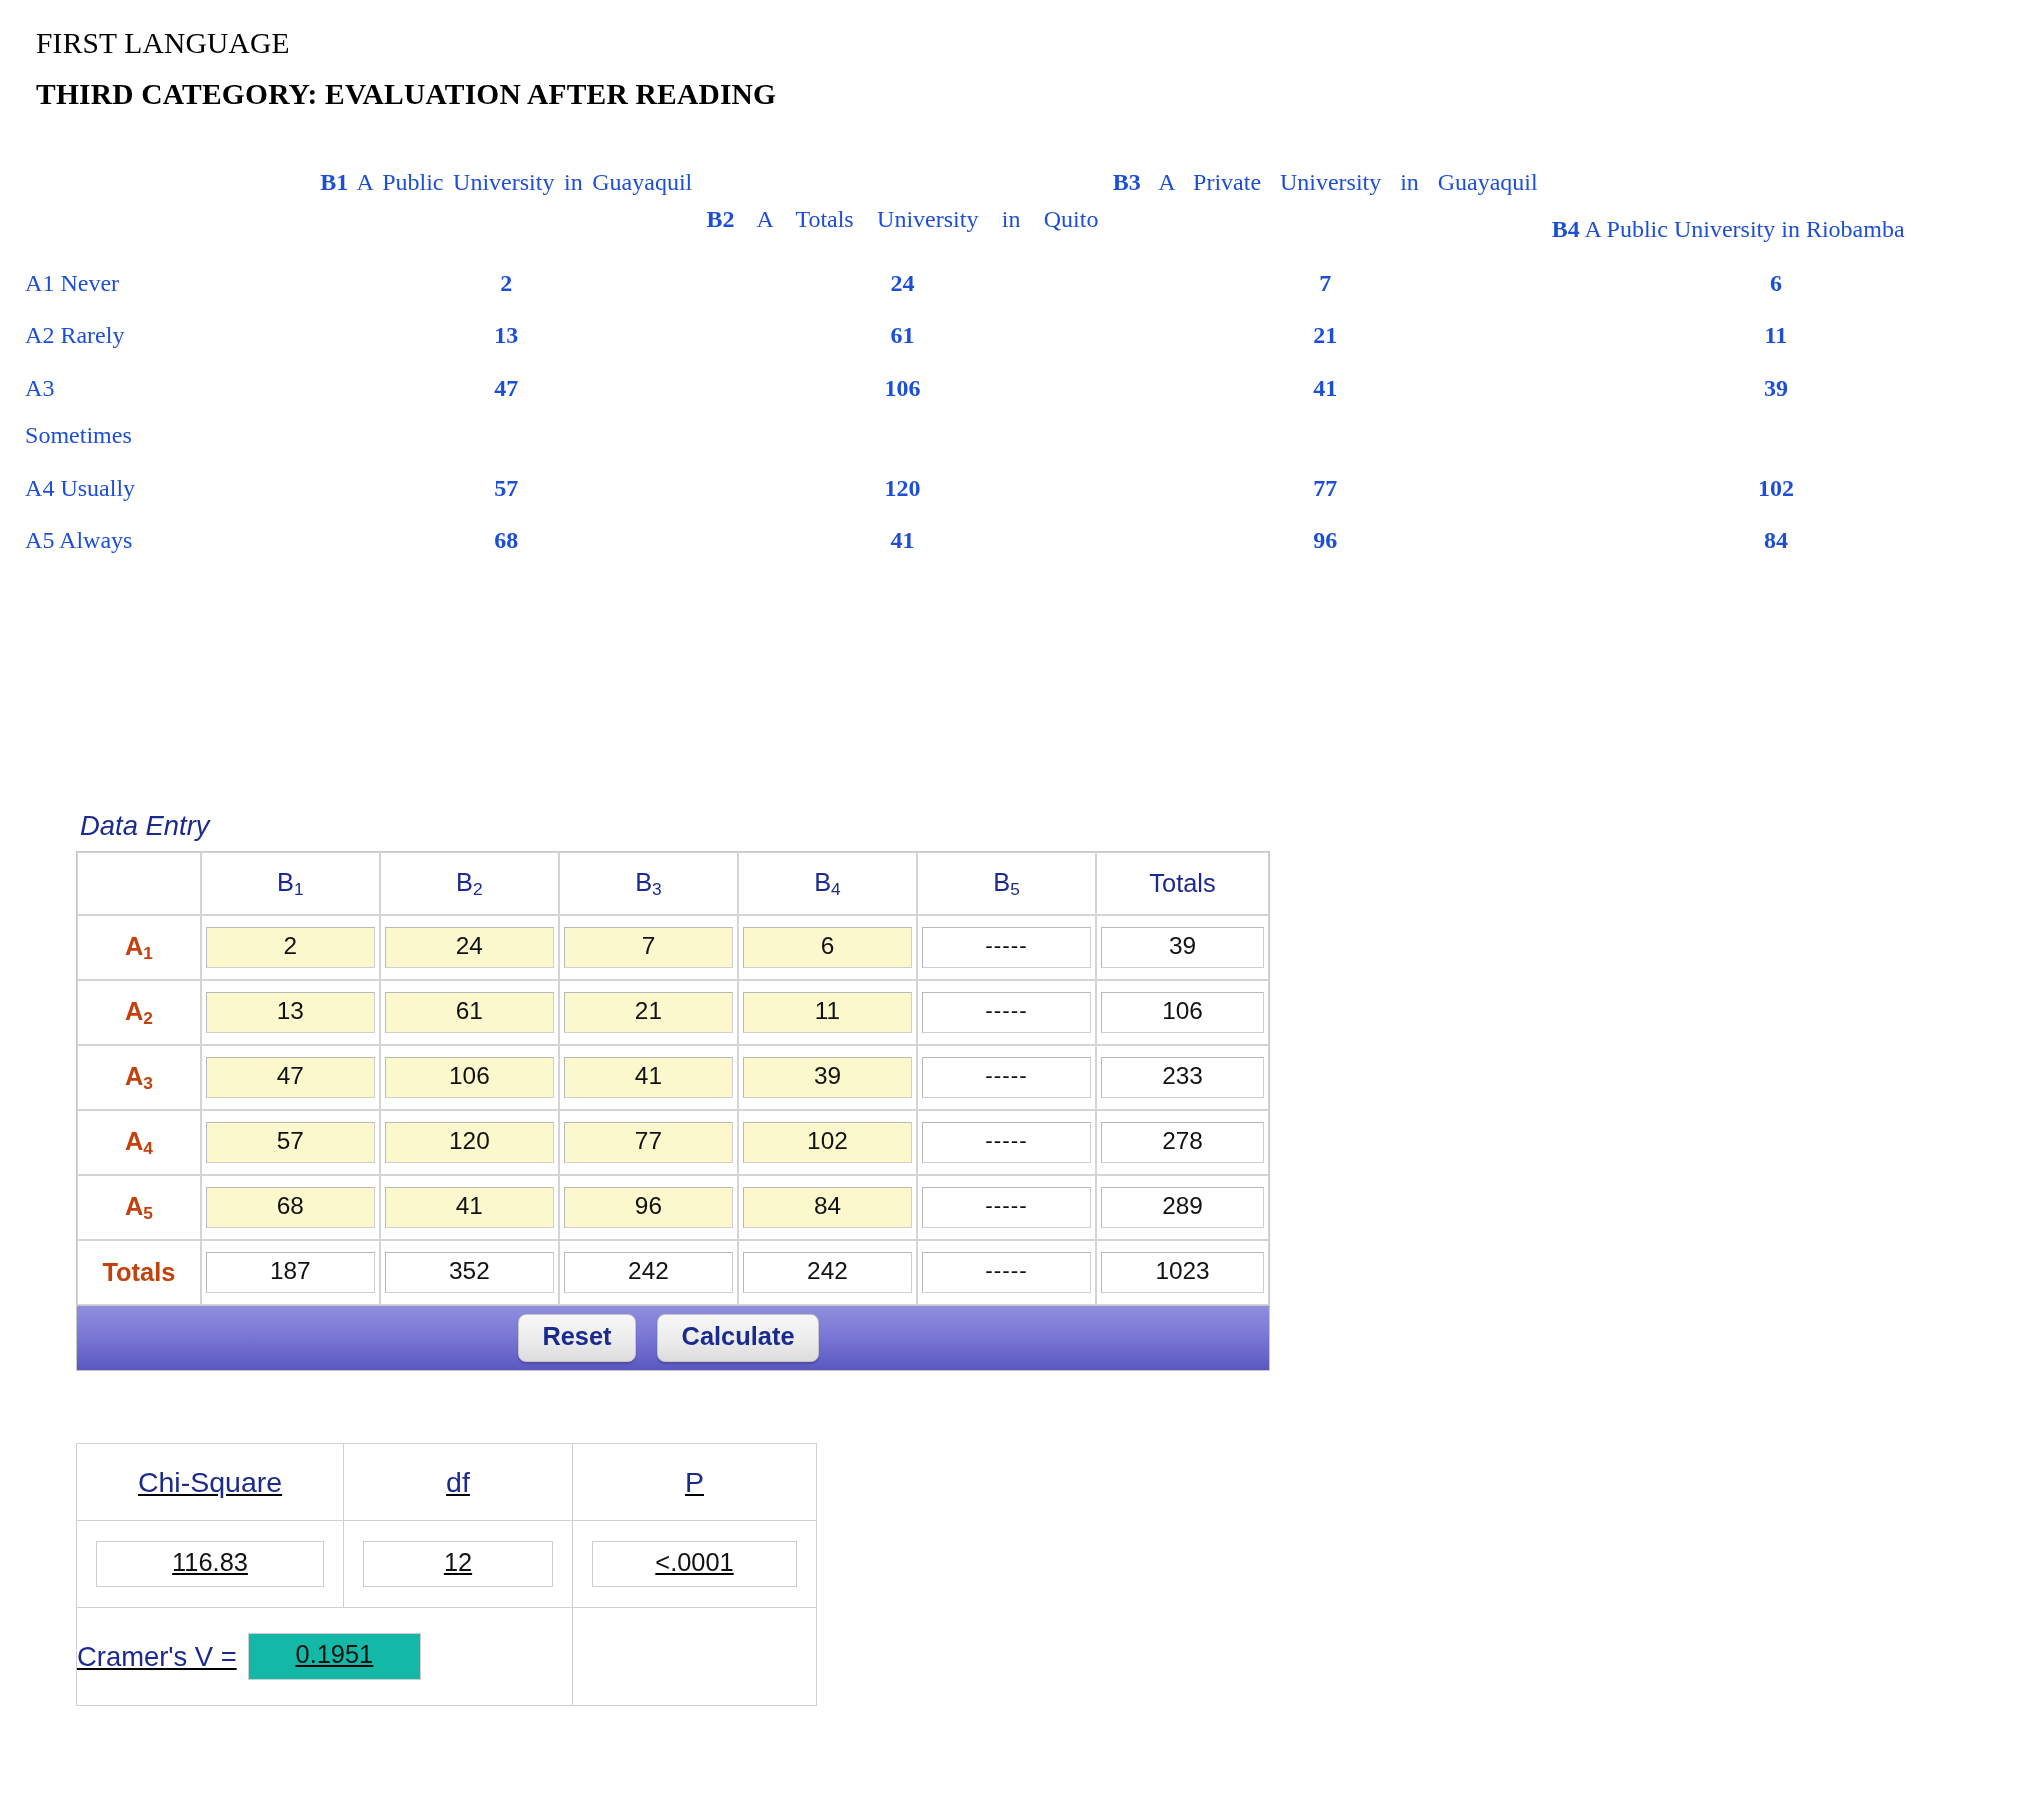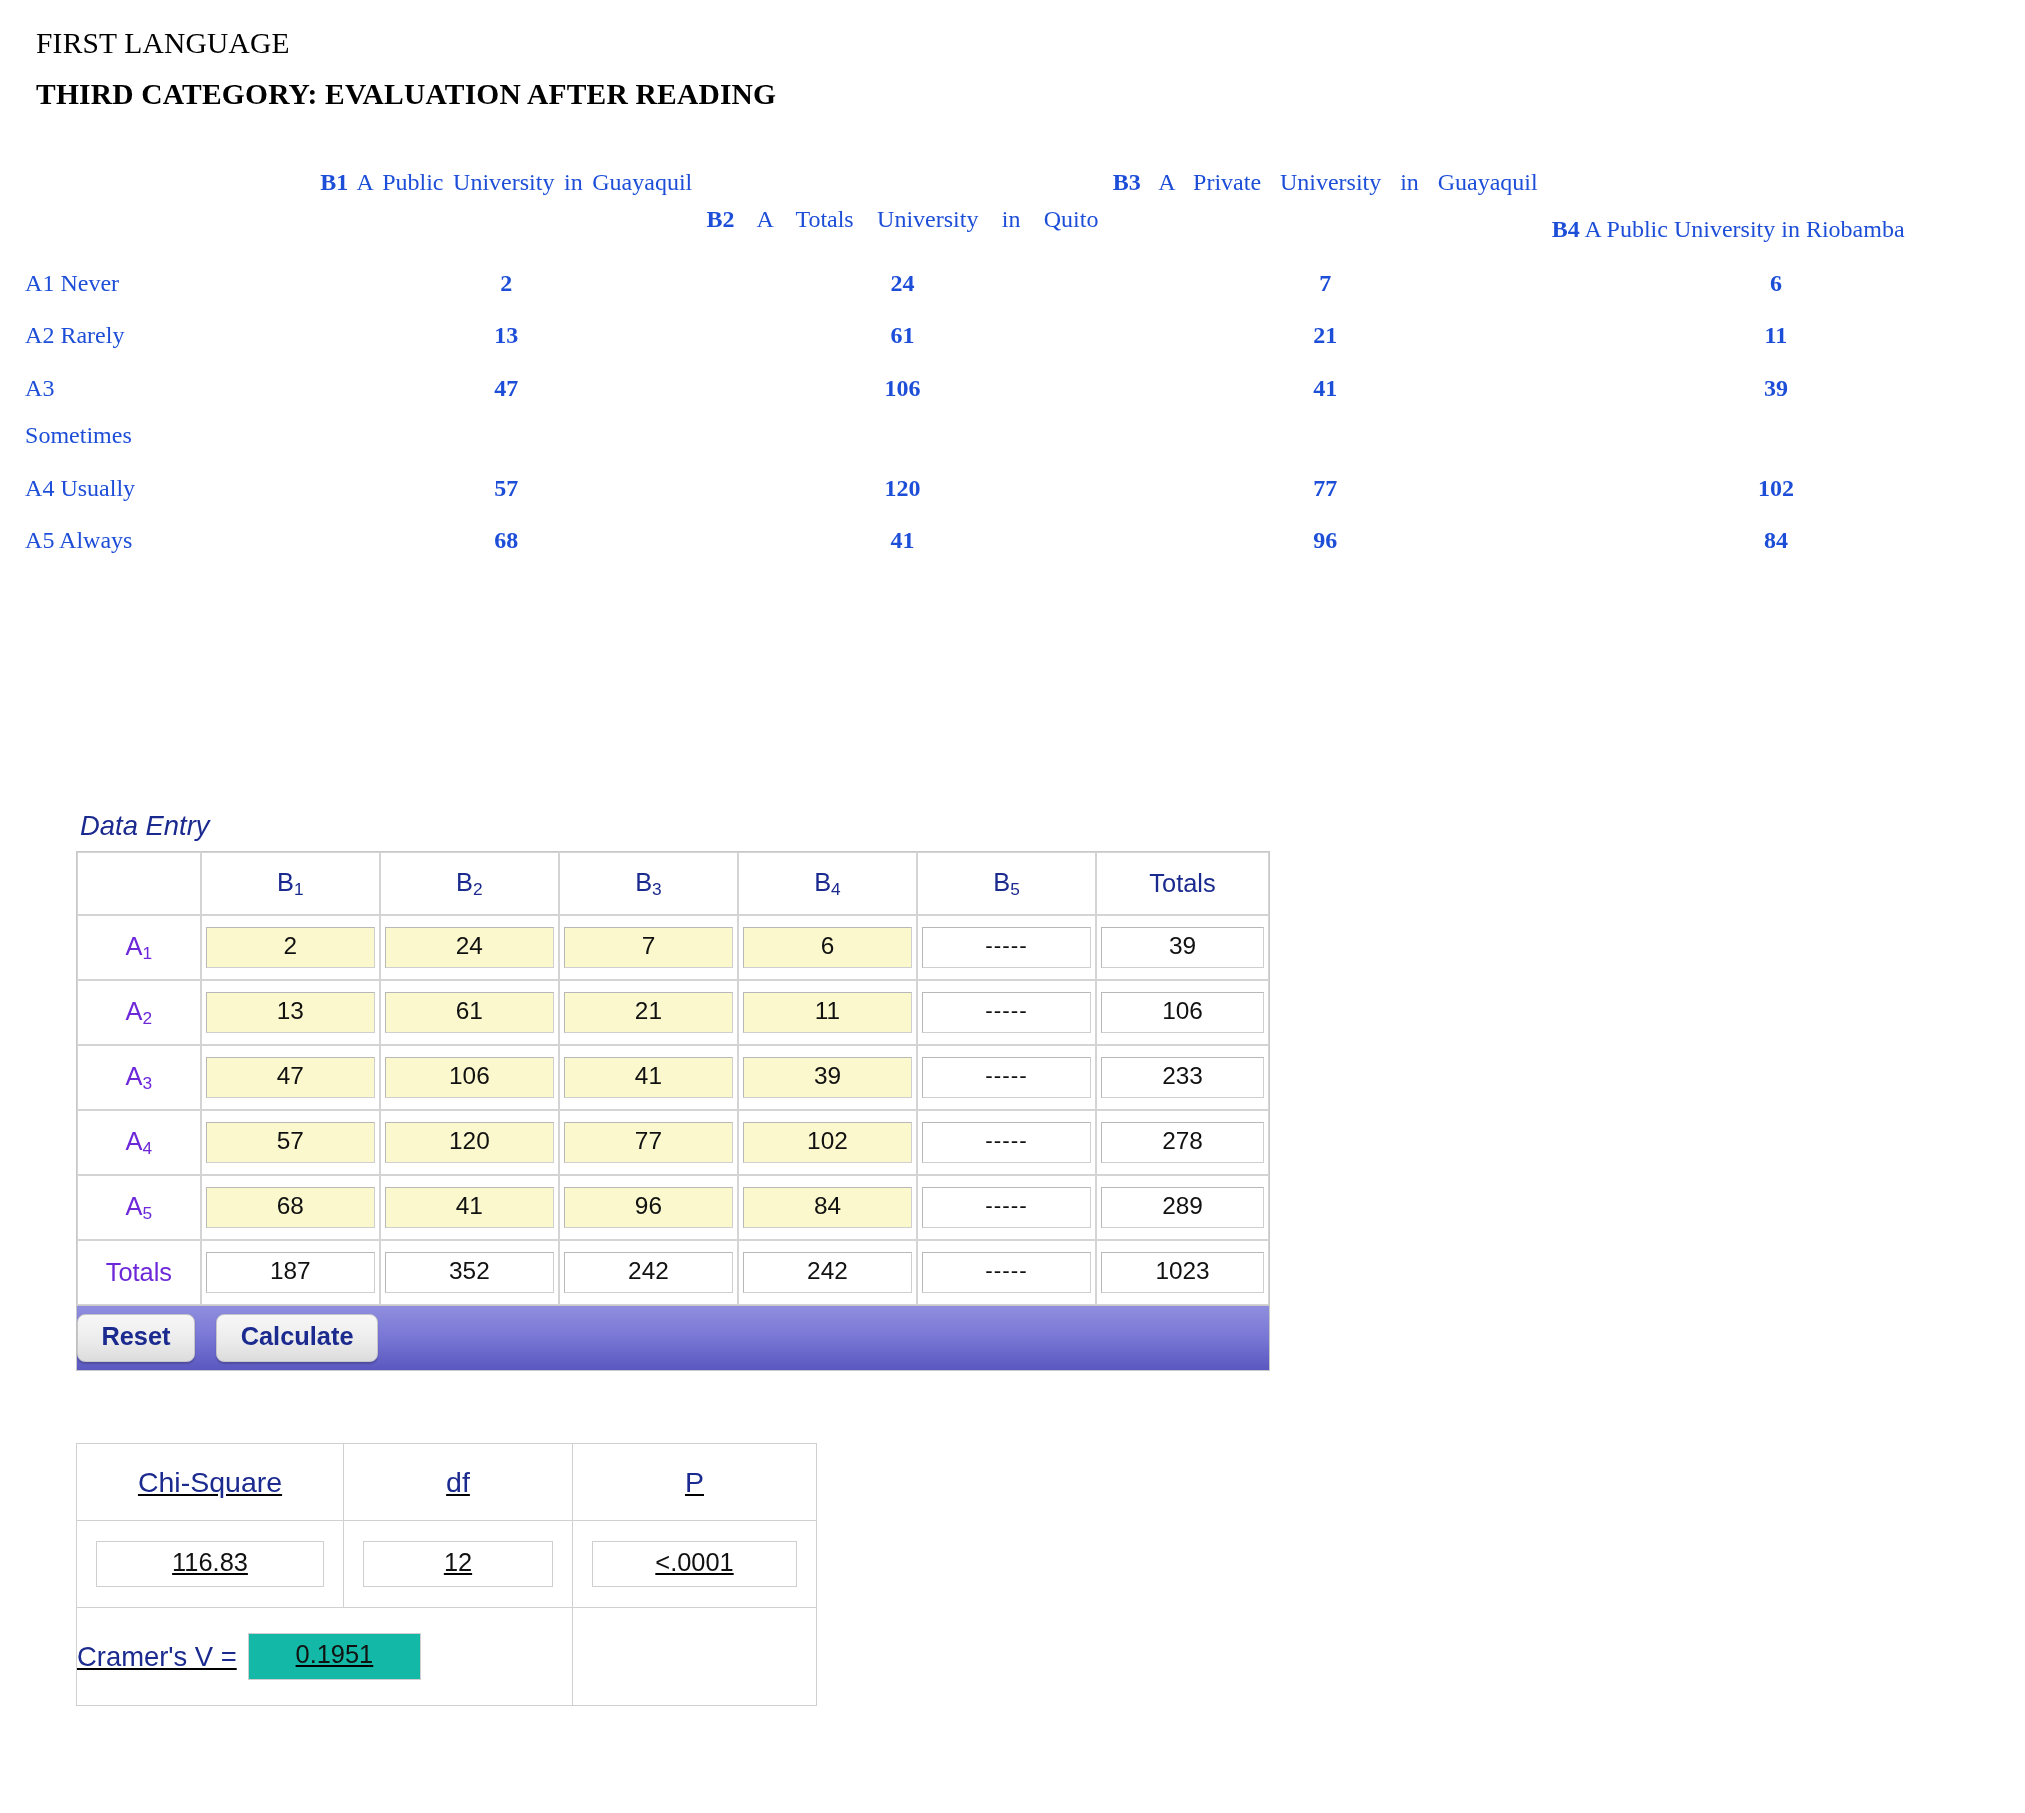--- a/index.html
+++ b/index.html
@@ -145,22 +145,22 @@
     color: #1b2a8f;
     font-weight: normal;
     height: 55px;
     font-size: 25.4px;
   }
   table.de-grid th.de-colhdr sub {
     font-size: 17.3px;
     vertical-align: -0.22em;
   }
   table.de-grid td.de-rowlab {
-    color: #6d28d9;
-    font-weight: normal;
+    color: #c2410c;
+    font-weight: bold;
     font-size: 25.4px;
     height: 57px;
   }
   table.de-grid td.de-rowlab sub {
     font-size: 17.3px;
     vertical-align: -0.22em;
   }
   table.de-grid td.de-corner { background: #ffffff; }
 
   .de-input {
@@ -189,21 +189,21 @@
 
   .de-buttonbar {
     width: 1194px;
     box-sizing: border-box;
     height: 65px;
     background: linear-gradient(to bottom, #8f8ede 0%, #7b79d6 45%, #5a57c0 100%);
     border: 1px solid #c8c8c8;
     border-top: none;
     display: flex;
     align-items: center;
-    justify-content: flex-start;
+    justify-content: center;
     padding-right: 9.1px;
     gap: 21.3px;
   }
   .de-btn {
     font-family: "Liberation Sans", sans-serif;
     font-weight: bold;
     font-size: 25.4px;
     color: #1b2a8f;
     background: linear-gradient(to bottom, #f7f7f7 0%, #ececec 55%, #dcdcdc 100%);
     border: 1px solid #c6c6c6;

